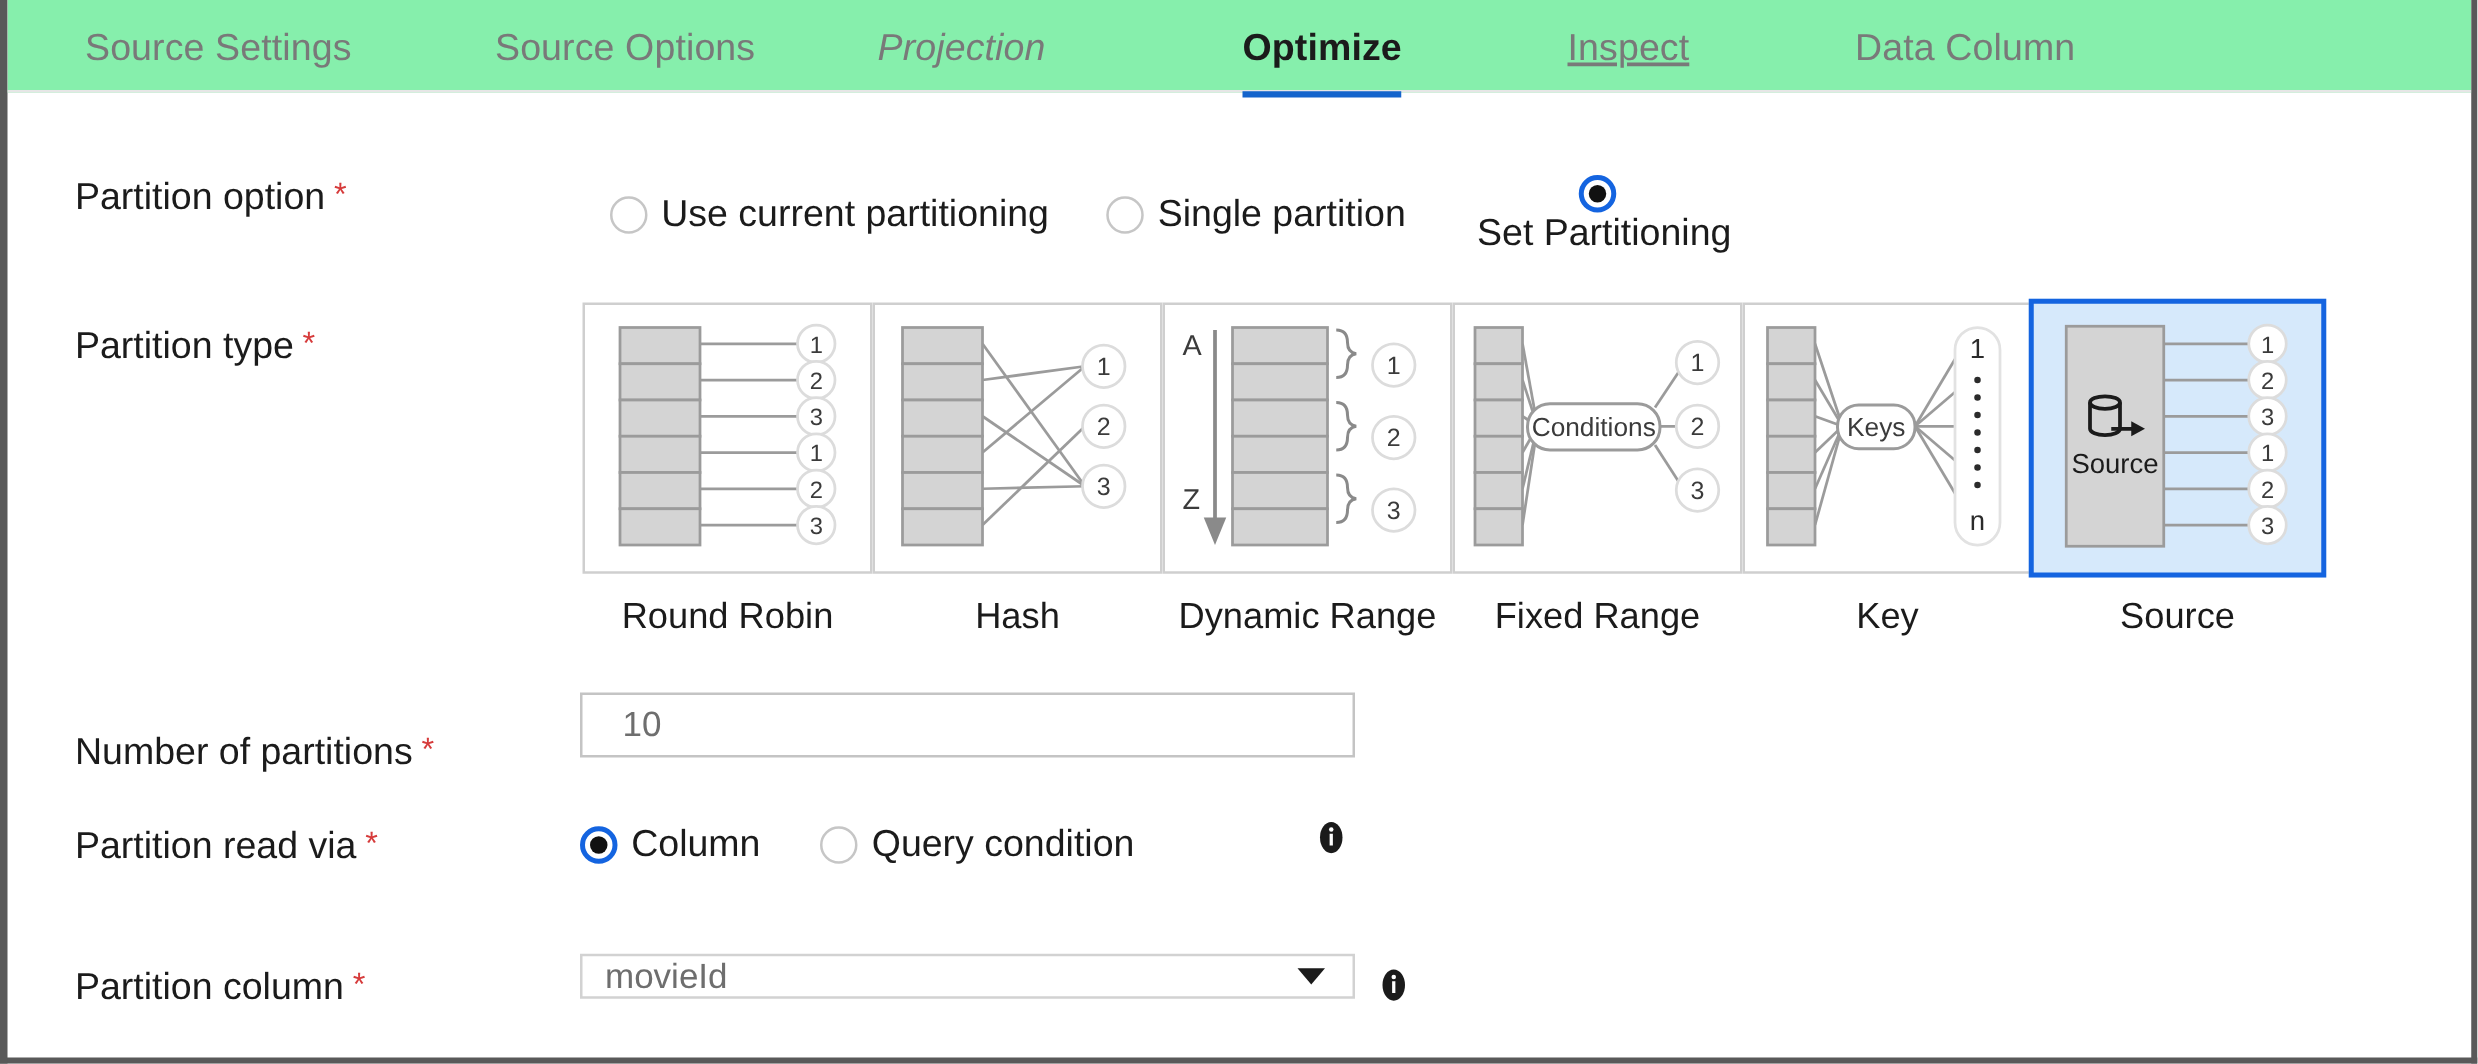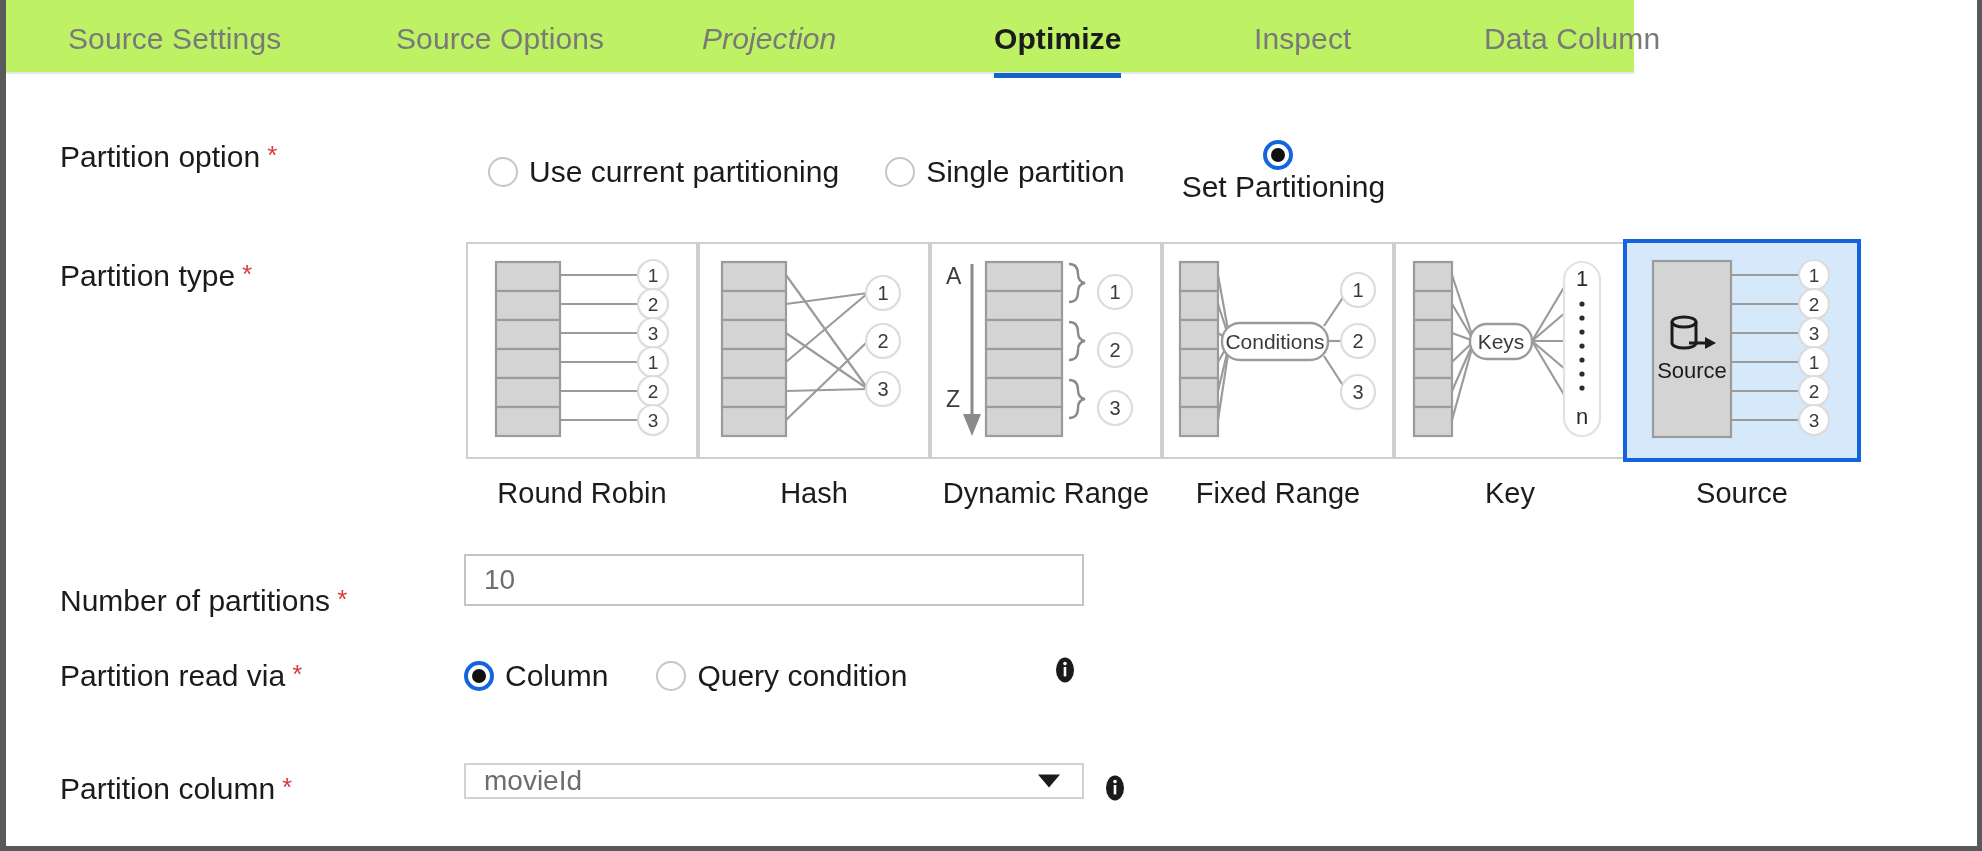--- a/index.html
+++ b/index.html
@@ -20,23 +20,23 @@
     border-left: 6px solid #595959;
     border-bottom: 5px solid #595959;
     border-right: 5px solid #595959;
     overflow: hidden;
   }
 
   
   #tabbar {
     position: absolute;
     left: 0; top: 0;
-    width: 1628px;
+    width: 1971px;
     height: 74px;
-    background: #bef264;
+    background: #86efac;
     border-bottom: 2px solid #e6e6e6;
     box-sizing: border-box;
   }
   .tab {
     position: absolute;
     top: 8px;
     height: 64px;
     font-size: 30px;
     color: #797979;
     letter-spacing: 0.1px;
@@ -117,21 +117,21 @@
   
   .textbox {
     position: absolute;
     box-sizing: border-box;
     border: 2px solid #c4c4c4;
     background: #ffffff;
     font-size: 28px;
     color: #6e6e6e;
     display: flex;
     align-items: center;
-    padding-left: 18px;
+    padding-left: 32px;
     cursor: text;
   }
   .selectbox {
     position: absolute;
     box-sizing: border-box;
     border: 2px solid #d2d2d2;
     background: #ffffff;
     font-size: 28px;
     color: #6e6e6e;
     display: flex;
@@ -189,21 +189,21 @@
 </head>
 <body>
 
 <div id="page">
 
   <div id="tabbar">
     <div class="tab" style="left:62px;">Source Settings</div>
     <div class="tab" style="left:390px;">Source Options</div>
     <div class="tab" style="left:696px;font-style:italic;">Projection</div>
     <div class="tab active" style="left:988px;">Optimize</div>
-    <div class="tab" style="left:1248px;">Inspect</div>
+    <div class="tab" style="left:1248px;text-decoration:underline;">Inspect</div>
     <div class="tab" style="left:1478px;">Data Column</div>
   </div>
 
   <div class="row-label" style="left:54px; top:140px;">
     <span>Partition option</span><span class="req">*</span>
   </div>
 
   <div class="radio-group" style="left:482px; top:140px;">
     <div class="radio-opt">
       <span class="radio-mark"></span>

